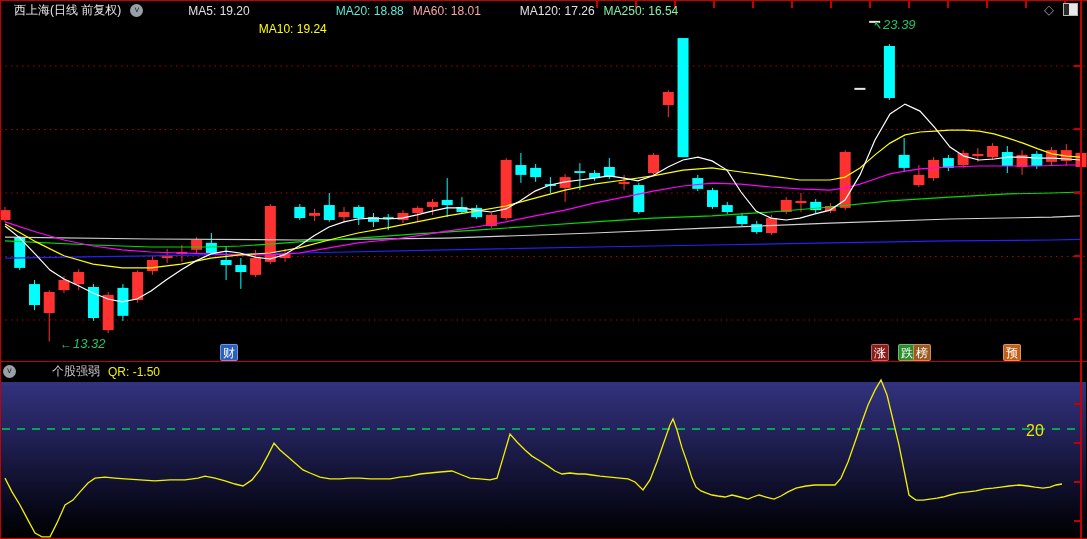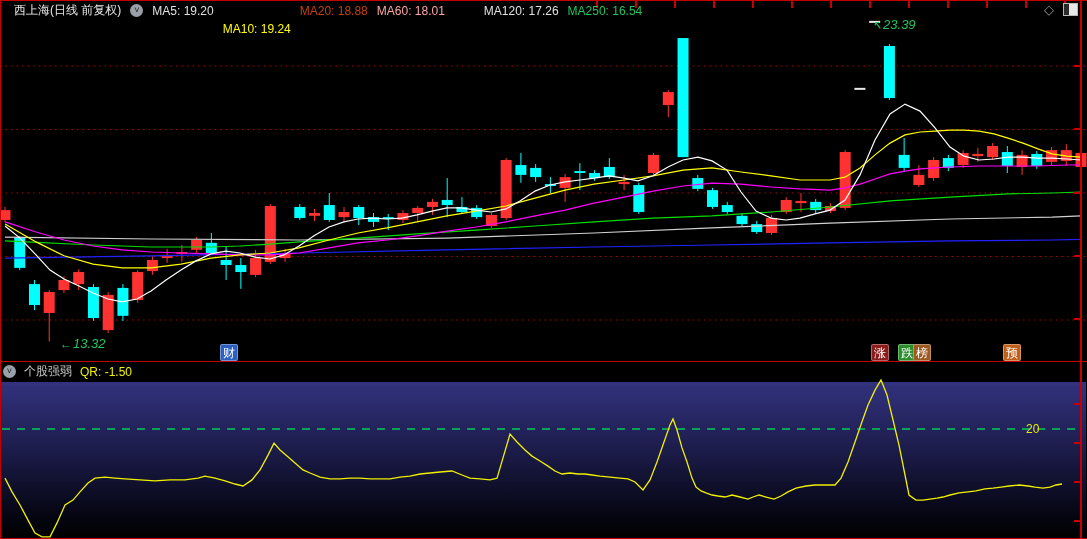--- a/index.html
+++ b/index.html
@@ -29,23 +29,23 @@
 
   
   .qbtn{position:absolute;top:344px;z-index:5;height:15px;padding:0 2px;font-size:12px;
         line-height:16px;color:#fff;border-radius:2px;border:1px solid rgba(255,255,255,.35);cursor:pointer;}
 
   .sep{position:absolute;left:0;top:361px;width:1087px;height:1px;background:#c40000;z-index:6;}
 
   
   .ind-header{position:absolute;left:0;top:363px;height:17px;display:flex;align-items:center;
               gap:8px;padding-left:3px;font-size:12px;z-index:5;}
-  .ind-name{color:#c8c8c8;}
+  .ind-name{color:#c8c8c8;margin-left:28px;}
   .ind-qr{color:#f0f000;}
-  .ref-label{position:absolute;left:1026px;top:422px;color:#e8e800;font-size:12px;z-index:5;}
+  .ref-label{position:absolute;left:1026px;top:422px;color:#e8e800;font-size:16px;z-index:5;}
 
   
   .fr{position:absolute;background:#c40000;z-index:7;}
   .fr-t{left:0;top:0;width:1087px;height:1px;}
   .fr-b{left:0;top:538px;width:1087px;height:1px;}
   .fr-l{left:0;top:0;width:1px;height:539px;}
   .fr-r{left:1080px;top:0;width:2px;height:539px;}
 </style>
 </head>
 <body>
@@ -243,26 +243,26 @@
         <line x1="1074" x2="1082" y1="521" y2="521" stroke="#c40000" stroke-width="2"></line>
       </g>
     </svg>
 
   <div class="hit" style="top:21px;height:322px;"></div>
   <div class="hit" style="top:382px;height:156px;"></div>
 
   <div class="topbar">
     <span class="title">西上海(日线 前复权)</span>
     <span class="circle-icon">˅</span>
-    <span class="ma" style="color: rgb(224, 224, 224);">MA5: 19.20</span>
+    <span class="ma" style="color: rgb(224, 224, 224); margin-left: 36px;">MA5: 19.20</span>
     <span class="ma" style="color: rgb(255, 255, 0); margin-top: 36px;">MA10: 19.24</span>
-    <span class="ma" style="color: #c2410c;">MA20: 18.88</span>
+    <span class="ma" style="color: #5eead4;">MA20: 18.88</span>
     <span class="ma" style="color: #fca5a5;">MA60: 18.01</span>
     <span class="ma" style="color: rgb(224, 224, 224); margin-left: 30px;">MA120: 17.26</span>
-    <span class="ma" style="color: #22c55e;">MA250: 16.54</span>
+    <span class="ma" style="color: #86efac;">MA250: 16.54</span>
   </div>
 
   <div class="top-icons">
     <span class="diamond">◇</span>
     <span class="winicon"></span>
   </div>
 
   <span class="anno" id="anno0" style="left: 872px; top: 17px;">
     <span class="arr">↖</span><span>23.39</span>
   </span>

